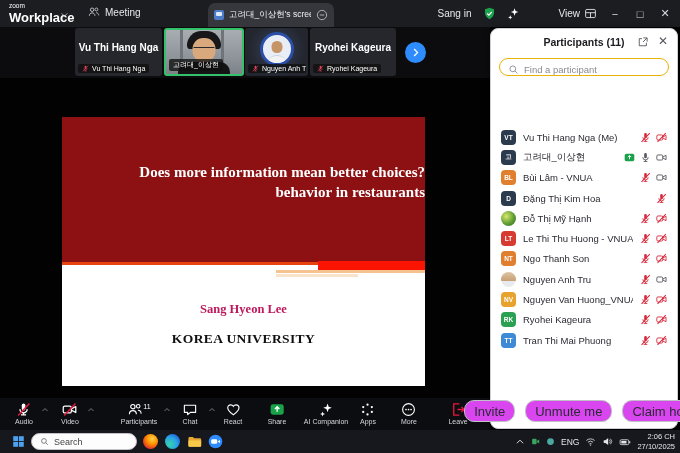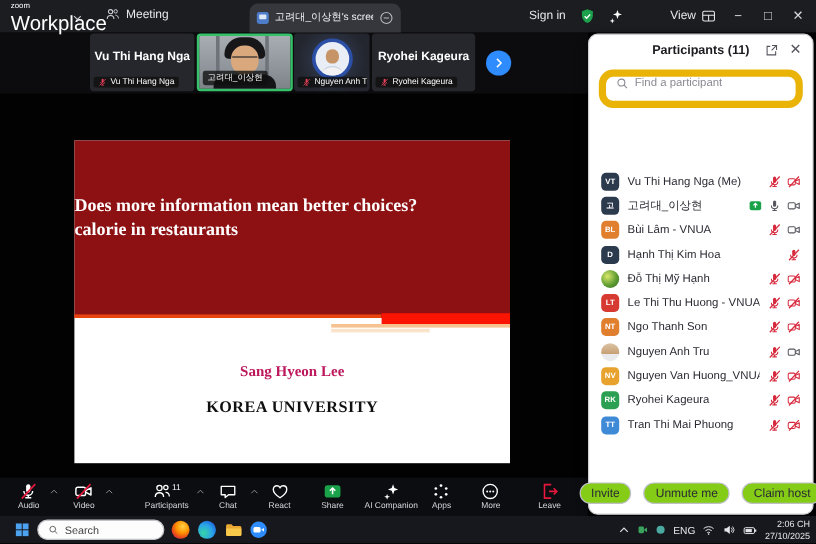--- a/index.html
+++ b/index.html
@@ -4,21 +4,21 @@
 <style>
   * { margin:0; padding:0; box-sizing:border-box; }
   html,body { width:680px; height:453px; overflow:hidden; }
   body { font-family:"Liberation Sans", sans-serif; background:#000; position:relative; }
   svg { display:block; }
 
   
   .titlebar { position:absolute; left:0; top:0; width:680px; height:27px; background:#1c1d21; z-index:6; }
   .logo { position:absolute; left:9px; top:3px; color:#fff; line-height:1; }
   .logo .sm { font-size:6.5px; display:block; }
-  .logo .lg { font-size:17px; font-weight:normal; display:block; margin-top:1px; }
+  .logo .lg { font-size:13px; font-weight:bold; display:block; margin-top:1px; }
   .logo-chev { position:absolute; left:60px; top:10px; width:9px; height:9px; color:#cfcfd6; }
   .meeting-tab { position:absolute; left:88px; top:6px; display:flex; align-items:center; gap:5px; color:#e8e8ec; font-size:10px; }
   .meeting-tab svg { width:12px; height:12px; color:#cfcfd6; }
   .share-tab { position:absolute; left:208px; top:3px; width:126px; height:24px; background:#36373d; border-radius:7px 7px 0 0; display:flex; align-items:center; padding:0 6px; gap:5px; }
   .share-tab .tabicon { width:10px; height:10px; border-radius:2px; background:#4d7dc8; position:relative; flex:0 0 auto; }
   .share-tab .tabicon::after { content:""; position:absolute; left:2px; top:2px; width:6px; height:4px; background:#dfe8f5; border-radius:1px; }
   .share-tab .tabtxt { color:#f0f0f4; font-size:8.5px; white-space:nowrap; overflow:hidden; flex:1; }
   .share-tab .tabminus { width:12px; height:12px; color:#b9bac2; flex:0 0 auto; }
   .tb-right { position:absolute; right:8px; top:0; height:27px; display:flex; align-items:center; gap:11px; color:#e8e8ec; font-size:10px; }
   .tb-right .winbtn { font-size:11px; color:#d8d8de; width:14px; text-align:center; }
@@ -42,50 +42,50 @@
   .ava-ring { position:absolute; left:50%; top:4px; transform:translateX(-50%); width:34px; height:34px; border-radius:50%; background:#e9eef6; border:3px solid #2b4fa6; overflow:hidden; }
   .ava-face { position:absolute; left:50%; top:6px; transform:translateX(-50%); width:11px; height:12px; background:#c79468; border-radius:46%; }
   .ava-body { position:absolute; left:50%; bottom:-2px; transform:translateX(-50%); width:19px; height:10px; background:#f2f2f4; border-radius:9px 9px 0 0; border-top:1px solid #c9d2e2; }
   .next-btn { position:absolute; right:64px; top:15px; width:21px; height:21px; border-radius:50%; background:#2e8cff; display:flex; align-items:center; justify-content:center; }
   .next-btn svg { width:11px; height:11px; color:#fff; }
 
   
   .stage { position:absolute; left:0; top:78px; width:490px; height:320px; background:#020202; }
   .slide { position:absolute; left:62px; top:39px; width:363px; height:269px; background:#fff; }
   .slide-red { position:absolute; left:0; top:0; width:100%; height:148px; background:#8d1113; }
-  .slide-title { position:absolute; left:0; top:46px; width:100%; text-align:left; color:#fff; font-family:"Liberation Serif", serif; font-weight:bold; font-size:15px; line-height:1.3; }
+  .slide-title { position:absolute; left:0; top:46px; width:100%; text-align:right; color:#fff; font-family:"Liberation Serif", serif; font-weight:bold; font-size:15px; line-height:1.3; }
   .bar-orange { position:absolute; left:0; top:145px; width:70.5%; height:3.2px; background:#e8430f; }
   .bar-bright { position:absolute; left:70.5%; top:143.5px; width:29.5%; height:9px; background:#fb1402; }
   .bar-light  { position:absolute; left:59%; top:153px; width:41%; height:3.4px; background:#f6c290; }
   .bar-pale   { position:absolute; left:59%; top:156.8px; width:22.5%; height:3px; background:#fae3cb; }
   .slide-author { position:absolute; left:0; top:185px; width:100%; text-align:center; color:#be185d; font-family:"Liberation Serif", serif; font-weight:bold; font-size:12.5px; }
   .slide-univ { position:absolute; left:0; top:214px; width:100%; text-align:center; color:#101010; font-family:"Liberation Serif", serif; font-weight:bold; font-size:13.5px; letter-spacing:.4px; }
 
   
   .panel { position:absolute; left:490px; top:28px; width:188px; height:401px; background:#fff; border:1px solid #cfcfd4; border-radius:8px; z-index:7; box-shadow:0 2px 10px rgba(0,0,0,.45); display:flex; flex-direction:column; }
   .p-head { position:relative; height:26px; flex:0 0 auto; }
   .p-title { position:absolute; left:0; right:0; top:7px; text-align:center; font-size:10.5px; font-weight:bold; color:#1b1b20; }
   .p-popout { position:absolute; right:28px; top:7px; width:12px; height:12px; color:#55555e; }
   .p-close { position:absolute; right:9px; top:5px; font-size:12px; color:#55555e; }
-  .p-search { margin:3px 8px 4px; height:32px; border:6px solid #eab308; border-radius:12px; display:flex; align-items:flex-start; padding:0 8px; gap:5px; flex:0 0 auto; }
+  .p-search { margin:3px 8px 4px; height:18px; border:1px solid #eab308; border-radius:12px; display:flex; align-items:flex-end; padding:0 8px; gap:5px; flex:0 0 auto; }
   .p-search svg { width:11px; height:11px; color:#8a8a92; flex:0 0 auto; }
   .p-search input { border:none; outline:none; flex:1; font-size:9.5px; color:#333; font-family:"Liberation Sans", sans-serif; min-width:0; background:transparent; }
   .p-search input::placeholder { color:#8a8a92; }
   .p-list { flex:1; padding-top:3px; overflow:hidden;margin-top:44px; }
   .prow { height:20.3px; display:flex; align-items:center; padding:0 10px; gap:7px; }
   .pav { width:15px; height:15px; border-radius:4px; color:#fff; font-size:6.5px; font-weight:bold; display:flex; align-items:center; justify-content:center; flex:0 0 auto; }
   .pav.photo-green { border-radius:50%; background:radial-gradient(circle at 35% 35%, #d8e86a 0%, #5f9c33 55%, #2f6b20 100%); }
   .pav.photo-face { border-radius:50%; background:linear-gradient(180deg,#dcc4a4 0%, #c8a076 58%, #e9eaee 58%); }
   .pname { flex:1; font-size:9.5px; color:#2a2a33; white-space:nowrap; overflow:hidden; }
   .picons { display:flex; align-items:center; gap:5px; flex:0 0 auto; }
   .pi { width:11px; height:11px; }
   .pi.red { color:#d6293c; }
   .pi.gray { color:#55555e; }
   .p-foot { flex:0 0 auto; height:34px; display:flex; align-items:center; justify-content:center; gap:10px; }
-  .p-btn { border:1px solid #bfbfc6; border-radius:10px; background:#84cc16; color:#2a2a33; font-size:10px; padding:2.5px 9px; font-family:"Liberation Sans", sans-serif; white-space:nowrap; }
+  .p-btn { border:1px solid #bfbfc6; border-radius:10px; background:#d946ef; color:#2a2a33; font-size:13px; padding:2.5px 9px; font-family:"Liberation Sans", sans-serif; white-space:nowrap; }
 
   
   .ztoolbar { position:absolute; left:0; top:398px; width:490px; height:32px; background:#0c0d11; z-index:3; }
   .titem { position:absolute; top:3px; transform:translateX(-50%); display:flex; flex-direction:column; align-items:center; gap:1px; color:#dcdce2; }
   .titem .ticon { height:16px; display:flex; align-items:flex-end; gap:1px; }
   .titem svg.ti { width:15px; height:15px; }
   .tlabel { font-size:7px; color:#d6d6dc; white-space:nowrap; }
   .tchev { position:absolute; top:8px; width:8px; height:8px; color:#9a9aa2; }
   .tcount { font-size:7px; color:#fff; margin-bottom:7px; }
   .slash-red { color:#e8173d; }
@@ -199,21 +199,21 @@
     <span>Meeting</span>
   </div>
   <div class="share-tab">
     <span class="tabicon"></span>
     <span class="tabtxt">고려대_이상현's screen</span>
     <svg class="tabminus" viewBox="0 0 16 16">
         <use href="#i-minus-circle"></use>
       </svg>
   </div>
   <div class="tb-right">
-    <span>Sign in</span>
+    <span>Sang in</span>
     <svg viewBox="0 0 16 16">
         <path d="M8 .8l5.6 2v4.4c0 3.6-2.3 6.4-5.6 7.9C4.7 13.6 2.4 10.8 2.4 7.2V2.8z" fill="#1ca14c"></path>
         <path d="M5.2 8l2 2 3.6-3.8" stroke="#fff" stroke-width="1.5" fill="none"></path>
       </svg>
     <svg viewBox="0 0 16 16" style="color:#fff">
         <use href="#i-sparkle"></use>
       </svg>
     <span class="viewgrp">
       <span>View</span>
       <svg viewBox="0 0 16 16">
@@ -277,21 +277,21 @@
         <use href="#i-chevright"></use>
       </svg>
   </div>
 </div>
 
 <div class="stage">
   <div class="slide">
     <div class="slide-red">
       <div class="slide-title">
         <span style="display:block">Does more information mean better choices?</span>
-        <span style="display:block">calorie in restaurants</span>
+        <span style="display:block">behavior in restaurants</span>
       </div>
     </div>
     <div class="bar-orange"></div>
     <div class="bar-bright"></div>
     <div class="bar-light"></div>
     <div class="bar-pale"></div>
     <div class="slide-author">Sang Hyeon Lee</div>
     <div class="slide-univ">KOREA UNIVERSITY</div>
   </div>
 </div>
@@ -348,21 +348,21 @@
             <use href="#i-mic"></use>
             <use href="#i-slash"></use>
           </svg>
           <svg class="pi gray" viewBox="0 0 16 16">
             <use href="#i-cam"></use>
           </svg>
         </div>
       </div>
       <div class="prow">
         <div class="pav" style="background:#2c3a4e">D</div>
-        <div class="pname">Hạnh Thị Kim Hoa</div>
+        <div class="pname">Đặng Thị Kim Hoa</div>
         <div class="picons">
           <svg class="pi red" viewBox="0 0 16 16">
             <use href="#i-mic"></use>
             <use href="#i-slash"></use>
           </svg>
         </div>
       </div>
       <div class="prow">
         <div class="pav photo-green"></div>
         <div class="pname">Đỗ Thị Mỹ Hạnh</div>

